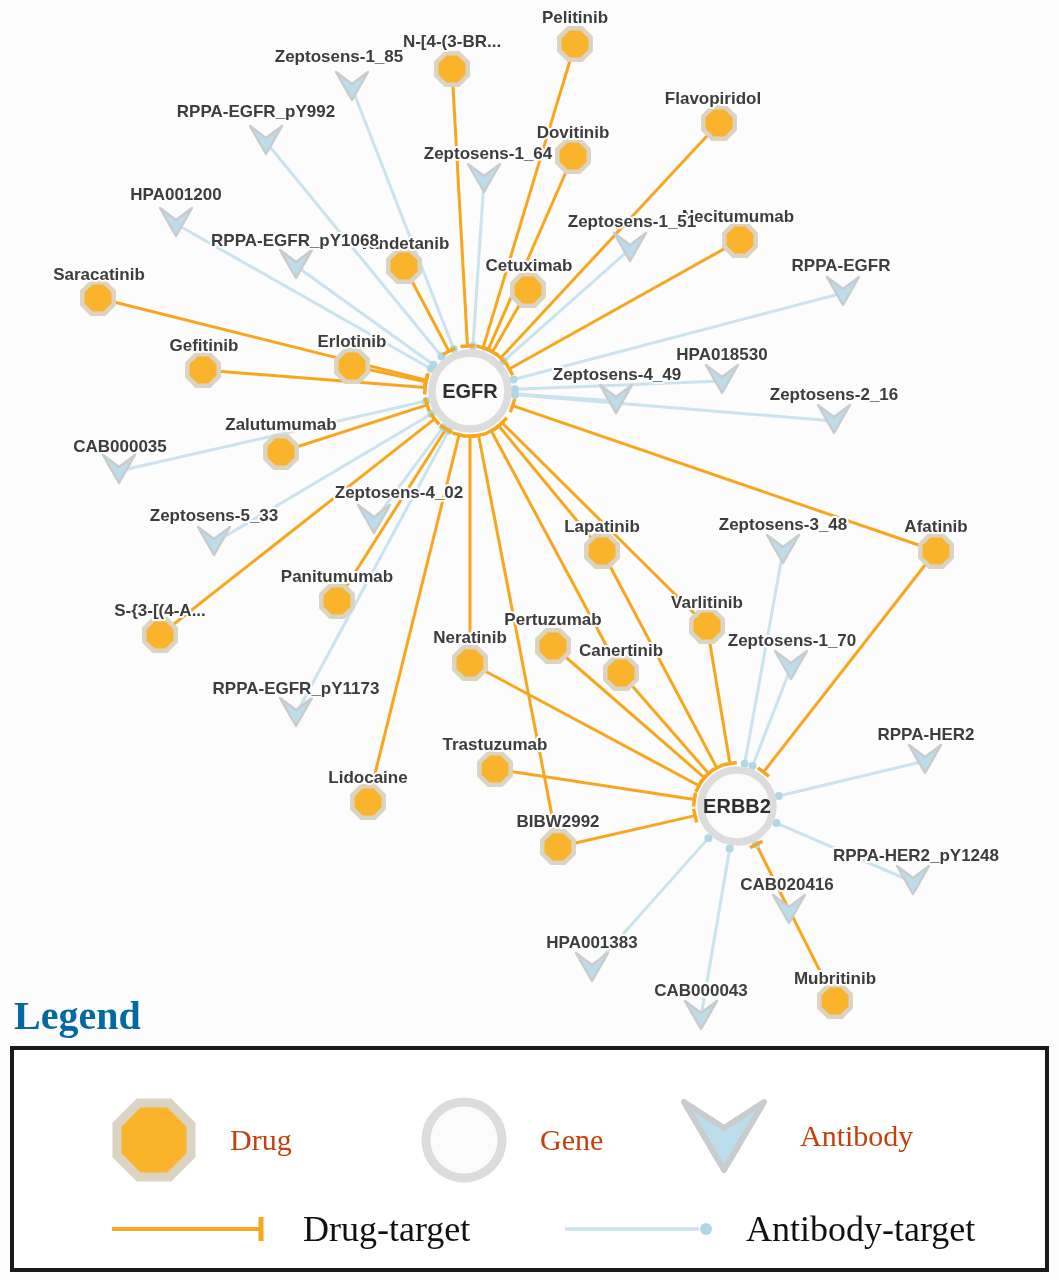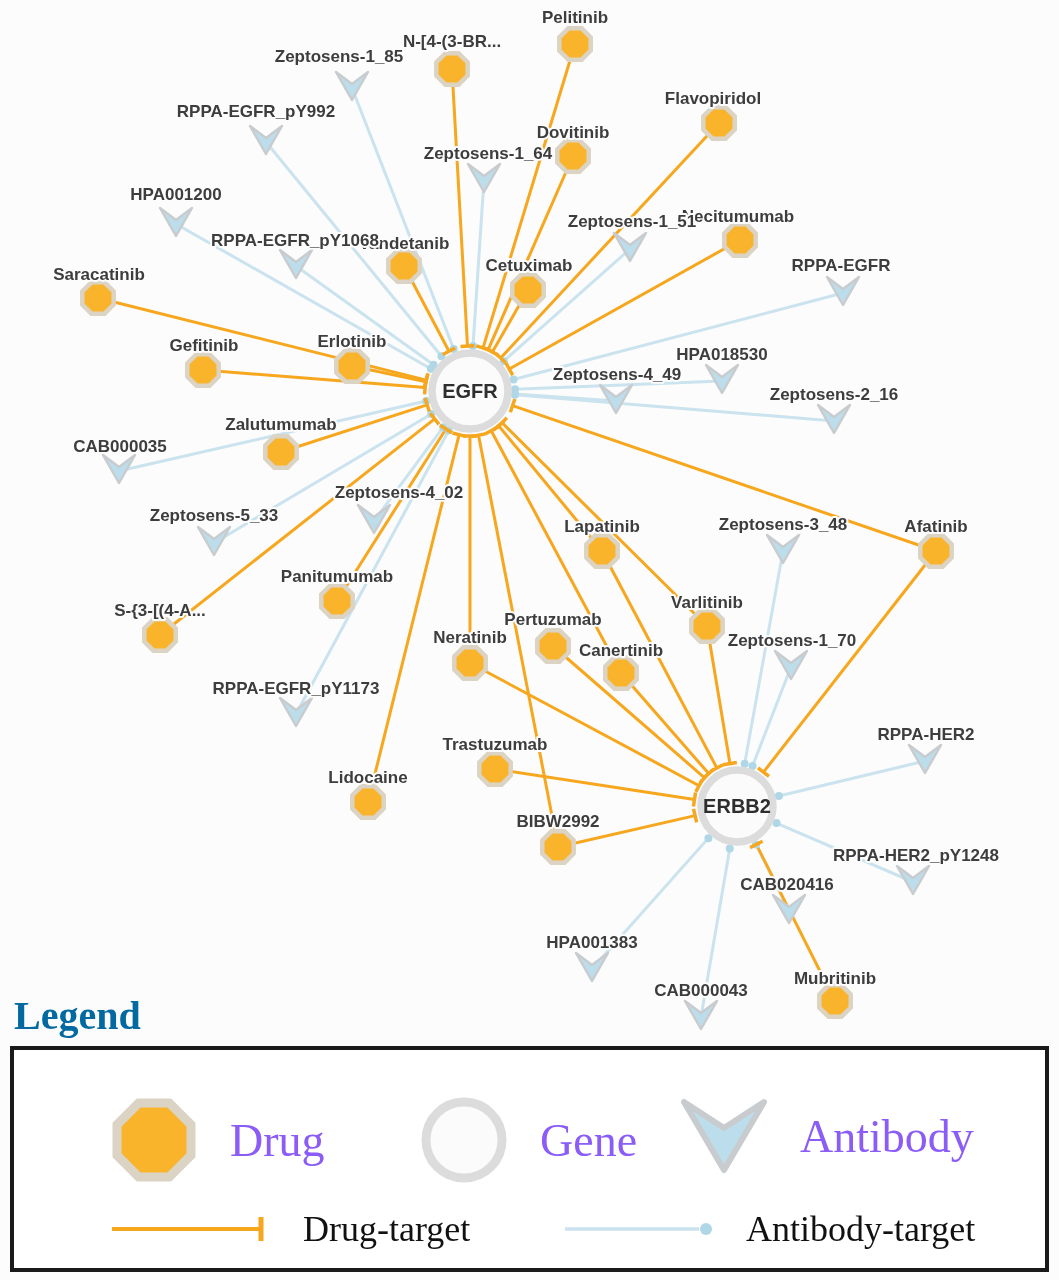--- a/index.html
+++ b/index.html
@@ -4,21 +4,21 @@
 <style>
   html,body{margin:0;padding:0;background:#ffffff;}
   .stage{position:relative;width:1059px;height:1280px;background:#fcfcfc;font-family:"Liberation Sans",sans-serif;overflow:hidden;}
   #network-svg{position:absolute;left:0;top:0;}
   .node-label{font-family:"Liberation Sans",sans-serif;font-weight:bold;font-size:17px;fill:#3d3d3d;
     paint-order:stroke;stroke:#fcfcfc;stroke-width:4px;stroke-linejoin:round;}
   .gene-label{font-family:"Liberation Sans",sans-serif;font-weight:bold;font-size:20px;fill:#2e2e2e;}
   .legend-title{position:absolute;left:14px;top:992px;font-family:"Liberation Serif",serif;font-weight:bold;font-size:40px;color:#0369a1;}
   .legend-box{position:absolute;left:10px;top:1046px;width:1031px;height:218px;background:#ffffff;border:4px solid #1a1a1a;}
   .lg-group{position:absolute;display:flex;align-items:center;gap:24px;}
-  .lg-node-label{font-family:"Liberation Serif",serif;font-size:46px;color:#8b5cf6;}
+  .lg-node-label{font-family:"Liberation Serif",serif;font-size:30px;color:#c2410c;}
   .lg-edge-label{font-family:"Liberation Serif",serif;font-size:36px;color:#111;}
   #lg-drug{left:88px;top:38px;}
   #lg-gene{left:398px;top:38px;}
   #lg-antibody{left:658px;top:38px;}
   #lg-drugedge{left:95px;top:158px;}
   #lg-abedge{left:548px;top:158px;}
 </style>
 </head>
 <body>
 

